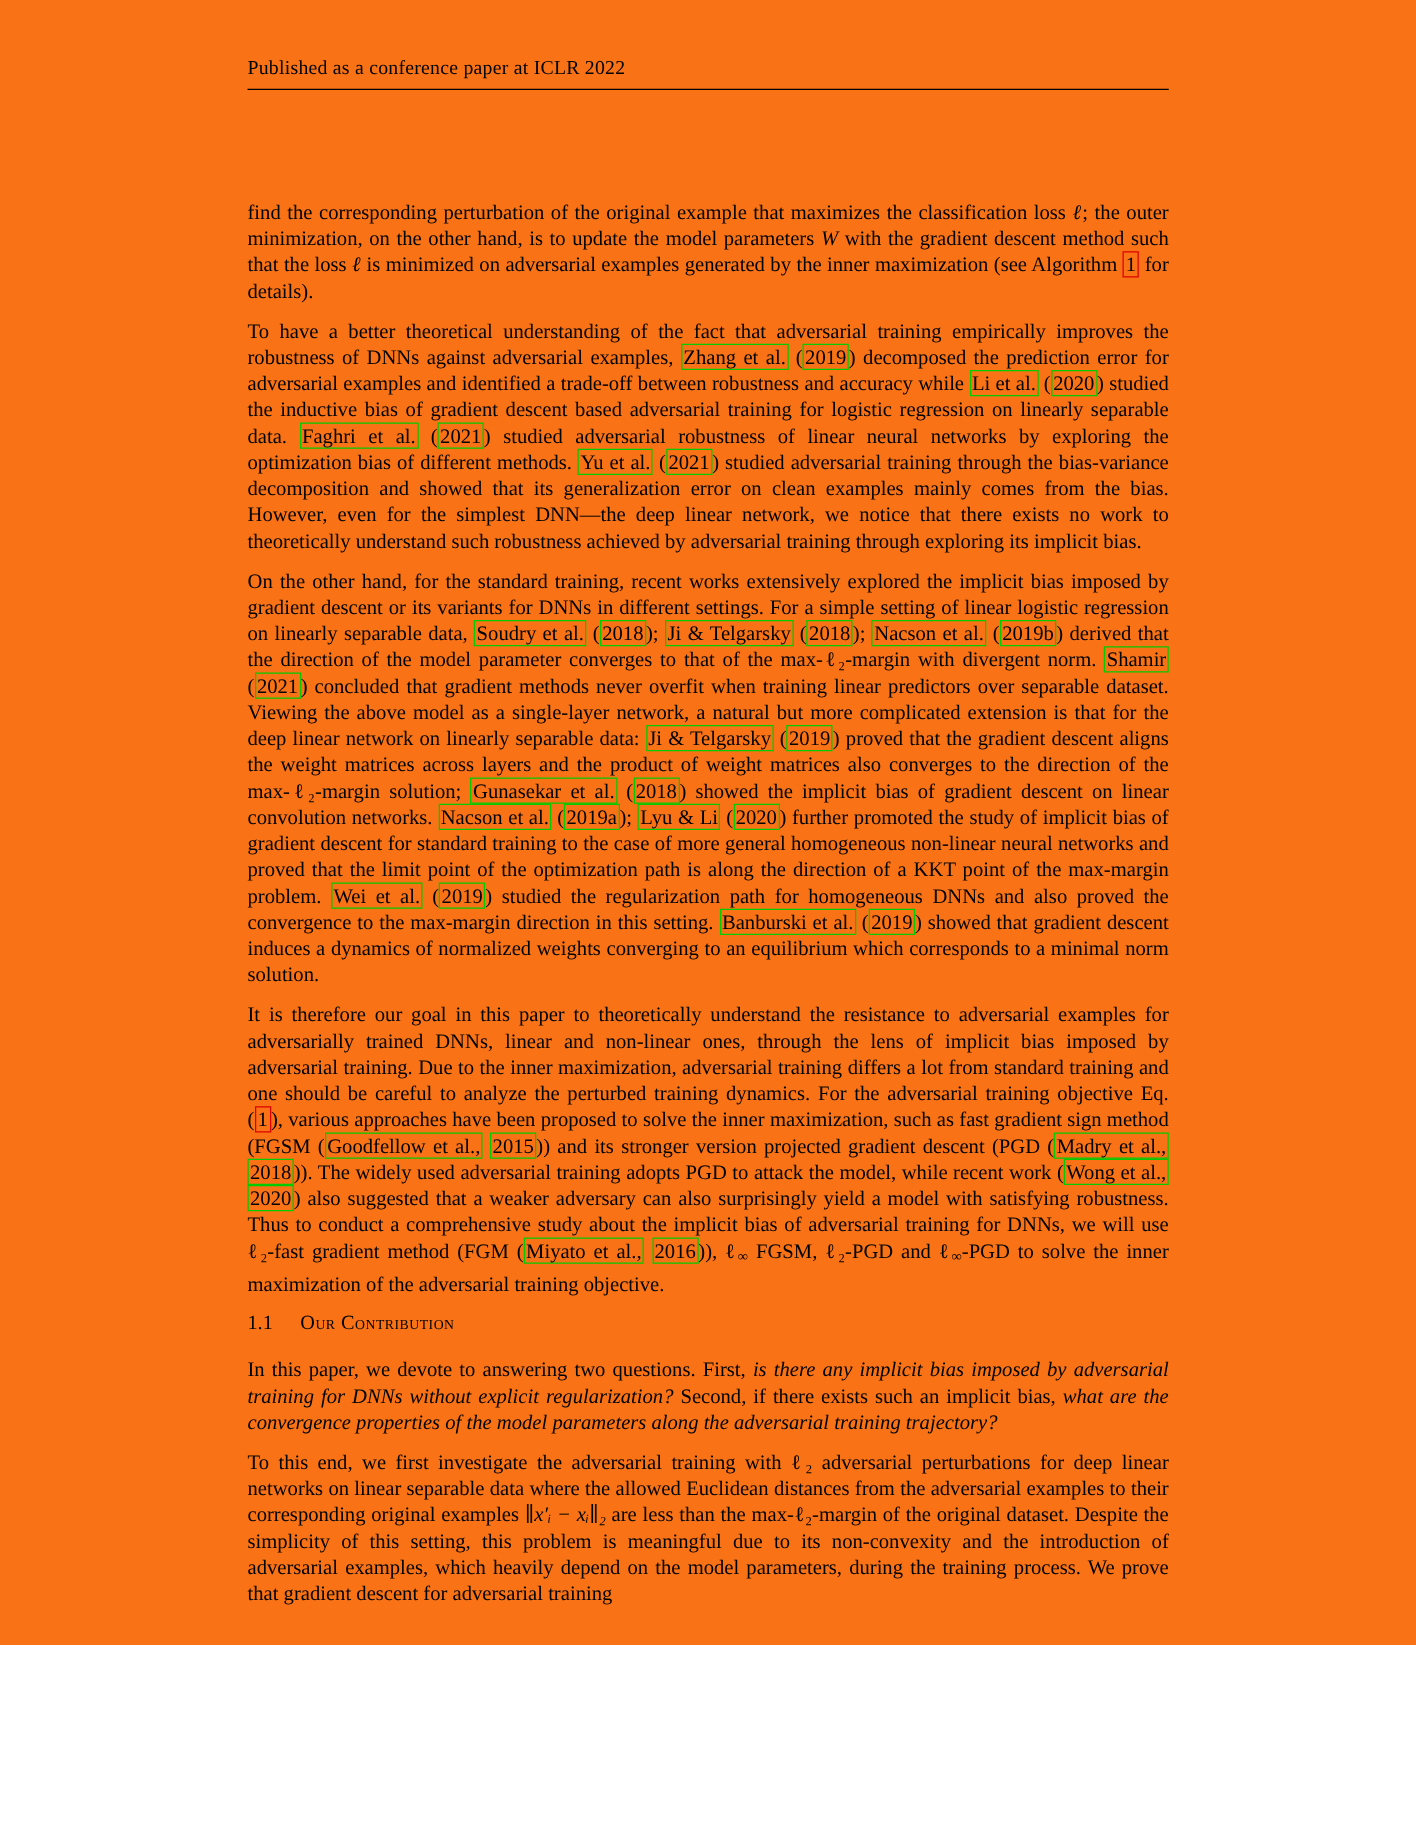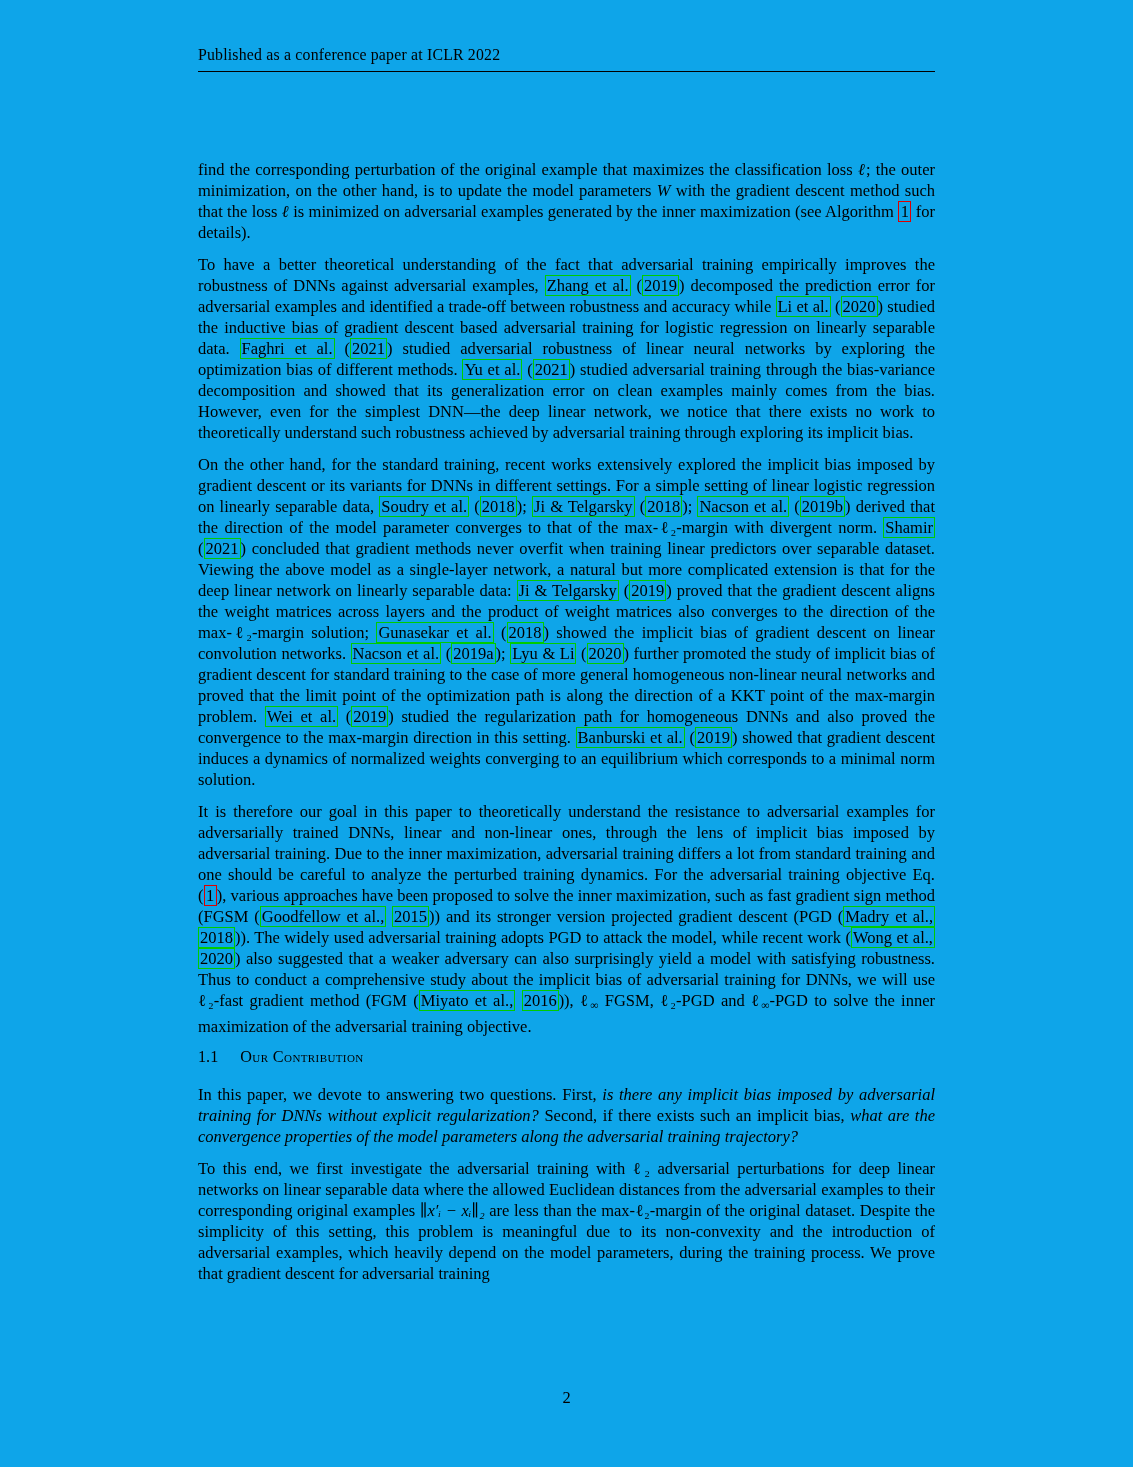--- a/index.html
+++ b/index.html
@@ -2,21 +2,21 @@
 <html style="--cite-color: #00cc00; --ref-color: #dd0000;"><head>
 <meta charset="utf-8">
 <style>
   * { margin:0; padding:0; box-sizing:border-box; }
   html, body { background:#ffffff; }
   body {
     width:1133px; height:1467px; position:relative;
     font-family:"Liberation Serif", "DejaVu Serif", serif;
     color:#000;
   }
-  .page { position:absolute; inset:0; width:1133px; height:1467px; background:#0ea5e9; overflow:hidden; }
+  .page { position:absolute; inset:0; width:1133px; height:1316px; background:#f97316; overflow:hidden; }
   .col { position:absolute; left:198px; width:737px; }
   .header-col { top:46px; }
   .running-head { font-size:15.8px; letter-spacing:0.2px; }
   .head-rule { margin-top:7px; border-top:1.6px solid #000; height:0; }
   .main-col { top:159px; }
   .para {
     font-size:16.5px; line-height:21px; text-align:justify;
     margin-bottom:11px;
   }
   .subsection {

